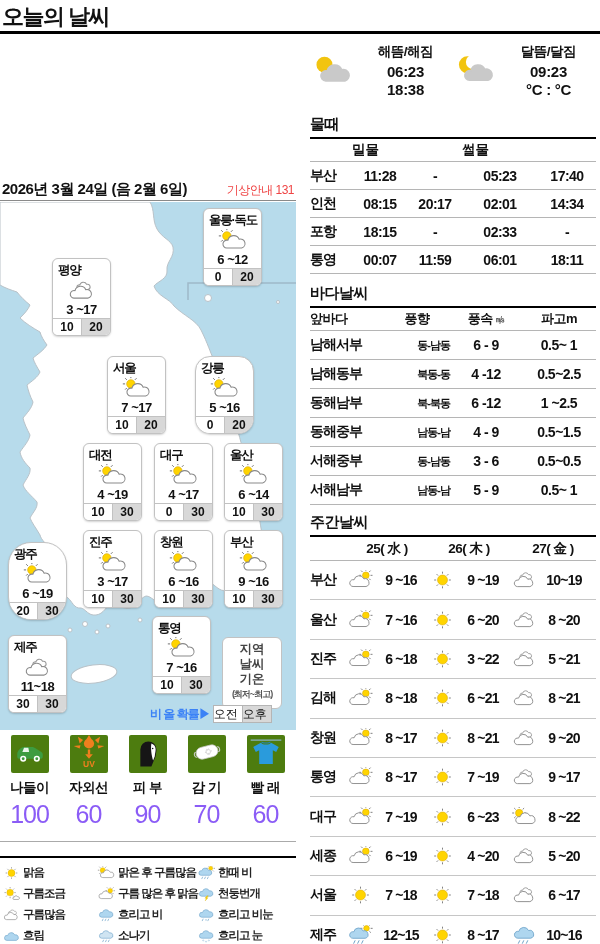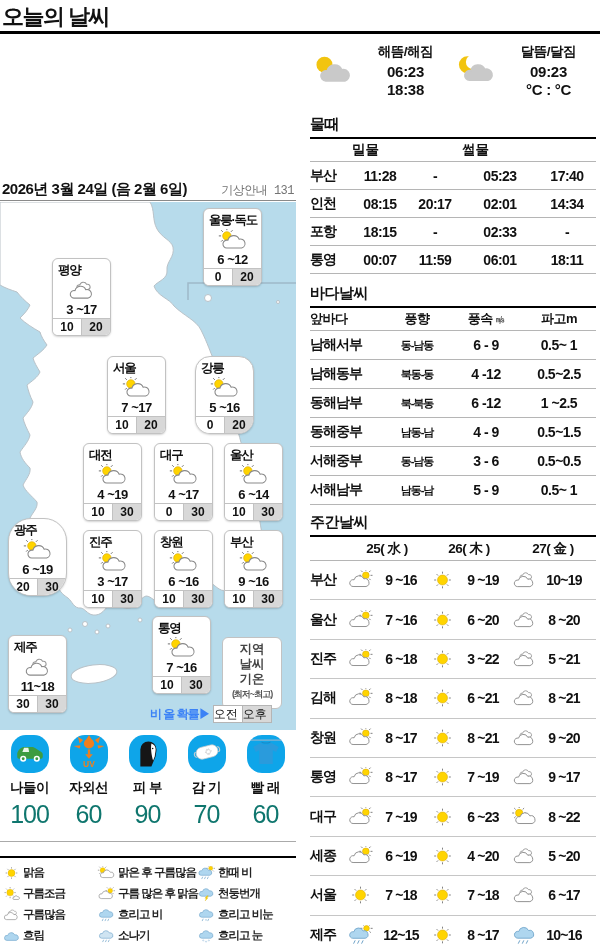--- a/index.html
+++ b/index.html
@@ -6,60 +6,60 @@
   .page{position:relative;width:600px;height:944px;background:#fff;overflow:hidden;
         font-family:"Liberation Sans",sans-serif;color:#111;}
 
   
   .title{position:absolute;left:2px;top:2px;font-size:22px;font-weight:900;letter-spacing:-1.5px;}
   .title-rule{position:absolute;left:0;top:31px;width:600px;height:3px;background:#000;}
 
   
   .date-bar{position:absolute;left:2px;top:180px;width:292px;height:18px;}
   .date-text{font-size:15px;font-weight:800;letter-spacing:-0.5px;}
-  .notice-text{position:absolute;right:0;top:2px;font-size:12px;color:#737373;letter-spacing:-0.5px;font-family:Liberation Mono, monospace;}
+  .notice-text{position:absolute;right:0;top:2px;font-size:12px;color:#ef4444;letter-spacing:-0.5px;}
   .date-rule{position:absolute;left:0;top:200px;width:296px;height:1px;background:#8a8a8a;}
 
   .map{position:absolute;left:0;top:202px;width:296px;height:528px;}
   .map svg.mapbg{position:absolute;left:0;top:0;width:296px;height:528px;}
 
   .city-box{position:absolute;width:57px;background:#fff;border:1px solid #c2c2c2;border-radius:6px;
             overflow:hidden;text-align:center;box-shadow:0 1px 2px rgba(0,0,0,.18);}
   .cb-name{font-size:12.5px;font-weight:700;text-align:left;padding:3px 0 0 5px;letter-spacing:-1.2px;white-space:nowrap;}
   .cb-icon{height:23px;display:flex;justify-content:center;align-items:center;}
   .cb-icon svg{width:34px;height:23px;display:block;}
   .cb-temp{font-size:13px;font-weight:700;letter-spacing:-0.5px;height:16px;line-height:15px;}
   .cb-row{display:flex;border-top:1px solid #c2c2c2;height:16px;line-height:16px;font-size:12px;font-weight:700;}
   .cb-am{flex:1;background:#fff;border-right:1px solid #c2c2c2;}
   .cb-pm{flex:1;background:#d8d8d8;}
   .mcities .idx-0{left:203px;top:6px;}  .mcities .idx-1{left:52px;top:56px;}
   .mcities .idx-2{left:107px;top:154px;}.mcities .idx-3{left:195px;top:154px;border-radius:15px;}
   .mcities .idx-4{left:83px;top:241px;} .mcities .idx-5{left:154px;top:241px;}
-  .mcities .idx-6{left:224px;top:241px;}.mcities .idx-7{left:8px;top:316px;border-radius:23px;}
+  .mcities .idx-6{left:224px;top:241px;}.mcities .idx-7{left:8px;top:340px;border-radius:23px;}
   .mcities .idx-8{left:83px;top:328px;} .mcities .idx-9{left:154px;top:328px;}
   .mcities .idx-10{left:224px;top:328px;}.mcities .idx-11{left:8px;top:433px;}
   .mcities .idx-12{left:152px;top:414px;}
 
   .map-key{position:absolute;left:222px;top:435px;width:58px;height:66px;background:#fff;
            border:1px solid #c2c2c2;border-radius:6px;text-align:center;font-size:12.5px;
            font-weight:700;color:#444;padding-top:4px;line-height:15px;}
   .map-key .mk-small{font-size:9px;letter-spacing:-1px;color:#555;font-weight:600;}
   .rain-prob{position:absolute;left:150px;top:503px;display:flex;align-items:center;}
   .rp-label{font-size:12px;font-weight:800;letter-spacing:-1px;margin-right:3px;color:#3b82f6;}
   .rp-cell{width:28px;height:16px;line-height:16px;text-align:left;font-size:12px;font-weight:400;border:1px solid #b5b5b5;}
   .rp-am{background:#fff;}
   .rp-pm{background:#d8d8d8;border-left:none;}
 
   
   .indices{position:absolute;left:0;top:733px;width:296px;display:flex;}
   .idx-item{width:59px;text-align:center;}
-  .idx-tile{width:38px;height:38px;border-radius:15px;background:#0ea5e9;margin:0 auto;}
+  .idx-tile{width:38px;height:38px;border-radius:2px;background:#4d7c0f;margin:0 auto;}
   .idx-tile svg{width:34px;height:34px;margin:2px;display:block;}
   .idx-label{font-size:13.5px;font-weight:700;margin-top:6px;letter-spacing:-0.5px;}
-  .idx-value{font-size:25px;color:#0f766e;margin-top:3px;letter-spacing:-1px;}
+  .idx-value{font-size:25px;color:#8b5cf6;margin-top:3px;letter-spacing:-1px;}
 
   .pre-legend-rule{position:absolute;left:0;top:841px;width:296px;height:1px;background:#aaa;}
   .legend-rule{position:absolute;left:0;top:856px;width:296px;height:2px;background:#000;}
   .legend{position:absolute;left:2px;top:862px;width:294px;display:flex;}
   .legend-col{display:block;}
   .legend-col.c1{width:95px;} .legend-col.c2{width:100px;} .legend-col.c3{width:99px;}
   .legend-item{display:flex;align-items:center;height:21px;}
   .legend-icon{width:21px;flex:none;}
   .legend-icon svg{width:19px;height:14px;display:block;}
   .legend-label{font-size:11.5px;font-weight:600;letter-spacing:-1px;color:#222;white-space:nowrap;}
@@ -86,21 +86,21 @@
             font-size:14px;font-weight:700;letter-spacing:-0.5px;border-bottom:1px solid #b5b5b5;}
   .t-city{font-size:14px;font-weight:700;letter-spacing:-1px;}
   .t-c{text-align:center;}
 
   .sea-head{display:grid;grid-template-columns:74px 66px 72px 74px;height:22px;align-items:center;
             font-size:13px;font-weight:800;border-bottom:1px solid #b5b5b5;letter-spacing:-0.5px;}
   .sea-unit{font-size:9px;color:#555;font-weight:600;}
   .sea-row{display:grid;grid-template-columns:74px 66px 72px 74px;height:28px;align-items:center;
            font-size:14px;font-weight:700;border-bottom:1px solid #b5b5b5;}
   .s-area{letter-spacing:-1px;}
-  .s-dir{text-align:center;font-size:11px;font-weight:900;letter-spacing:-1px;}
+  .s-dir{text-align:right;font-size:11px;font-weight:900;letter-spacing:-1px;}
   .s-c{text-align:center;letter-spacing:-0.5px;}
 
   .week-head{display:grid;grid-template-columns:36px 82px 82px 86px;height:23px;align-items:center;
              font-size:13.5px;font-weight:800;border-bottom:1px solid #b5b5b5;}
   .wh{text-align:center;letter-spacing:-0.5px;}
   .wk-row{display:grid;grid-template-columns:36px 28px 54px 28px 54px 28px 52px;height:38.4px;
           align-items:center;border-bottom:1px solid #c6c6c6;}
   .wk-city{font-size:14px;font-weight:700;letter-spacing:-1px;}
   .wk-icon svg{width:27px;height:20px;display:block;margin:0 auto;}
   .wk-temp{font-size:14px;font-weight:700;letter-spacing:-0.8px;text-align:center;}

